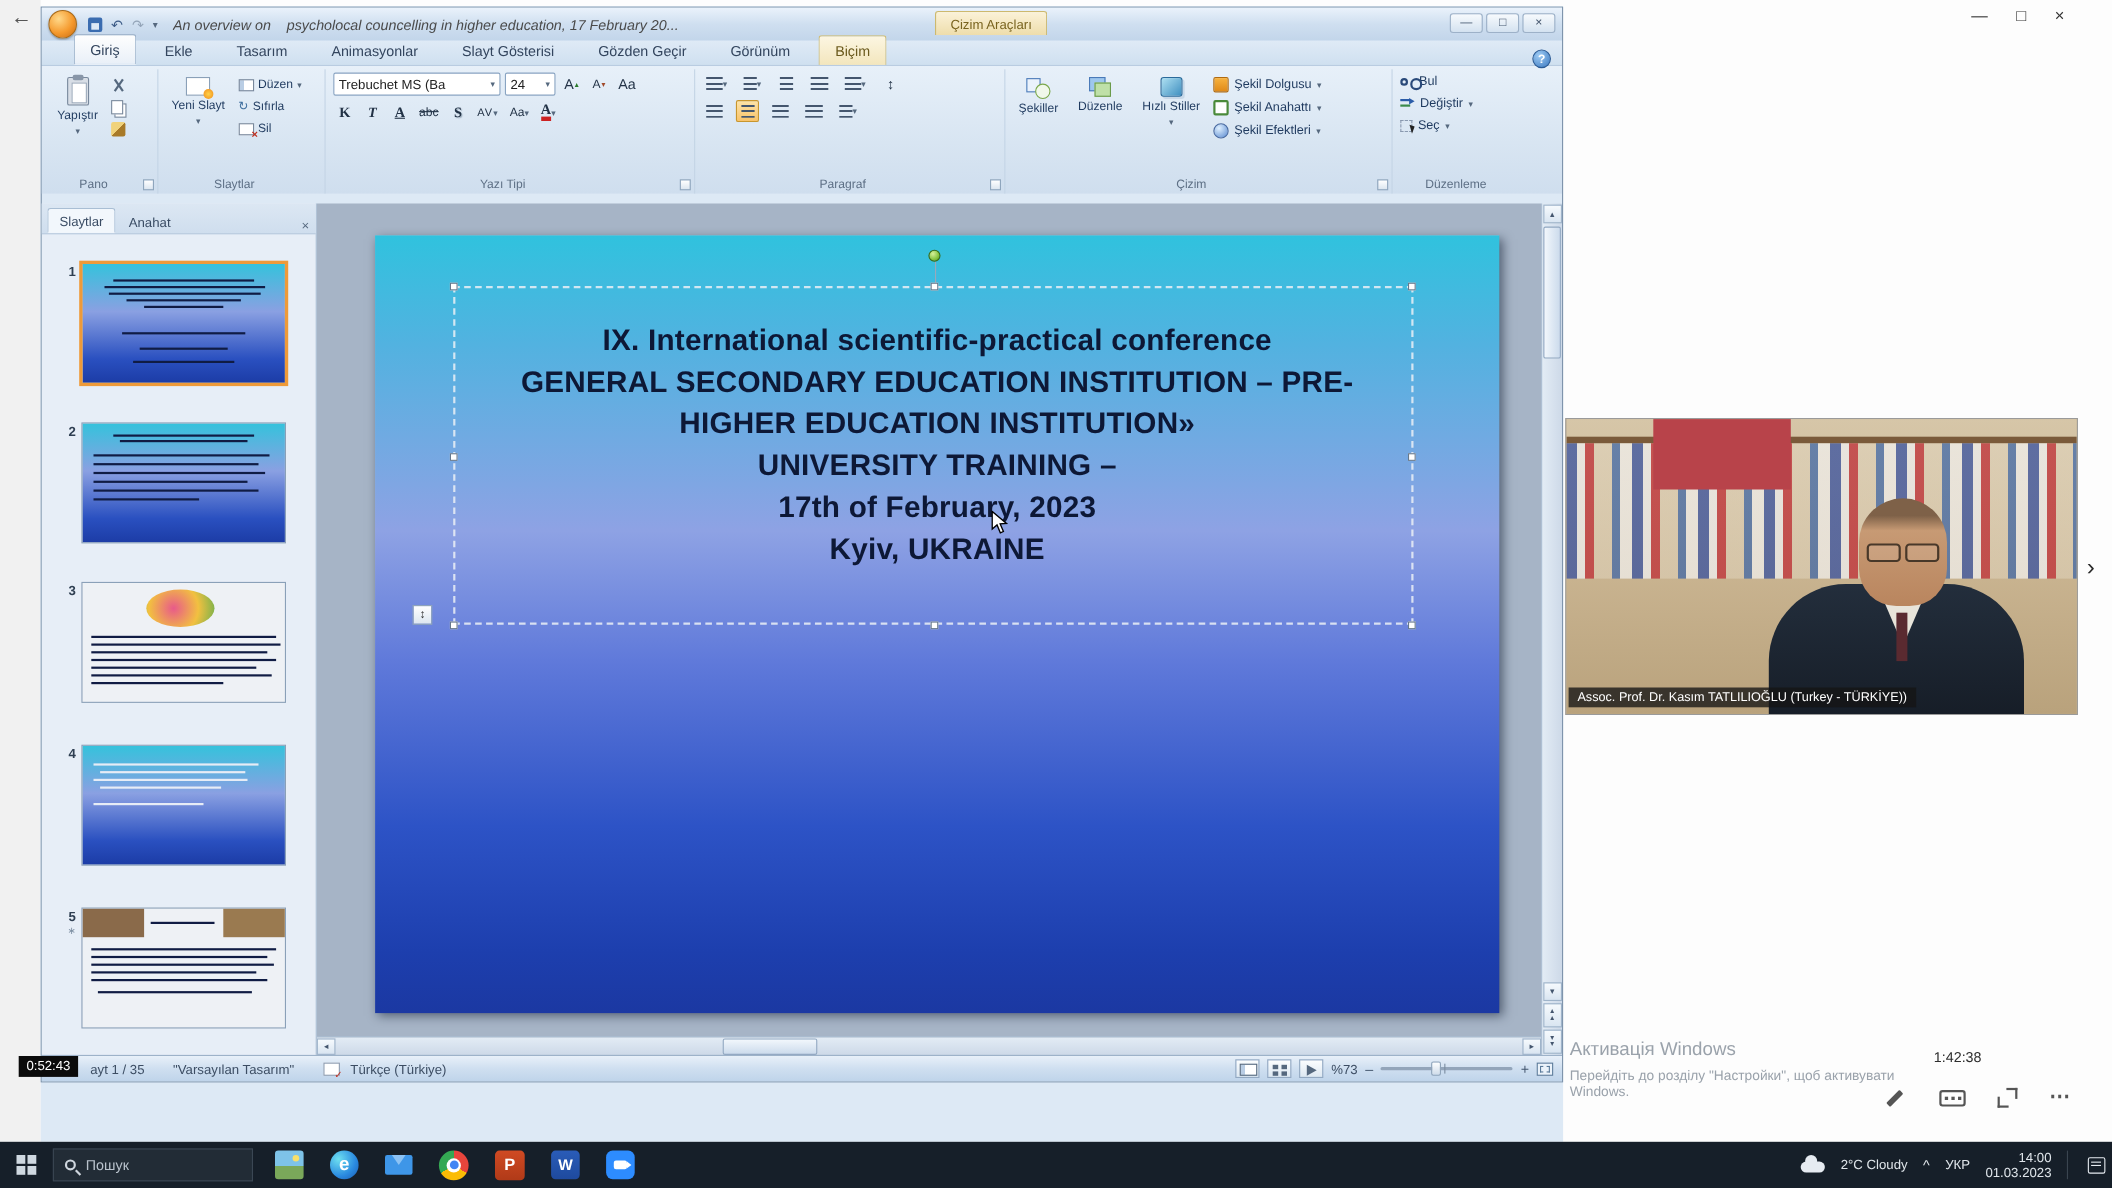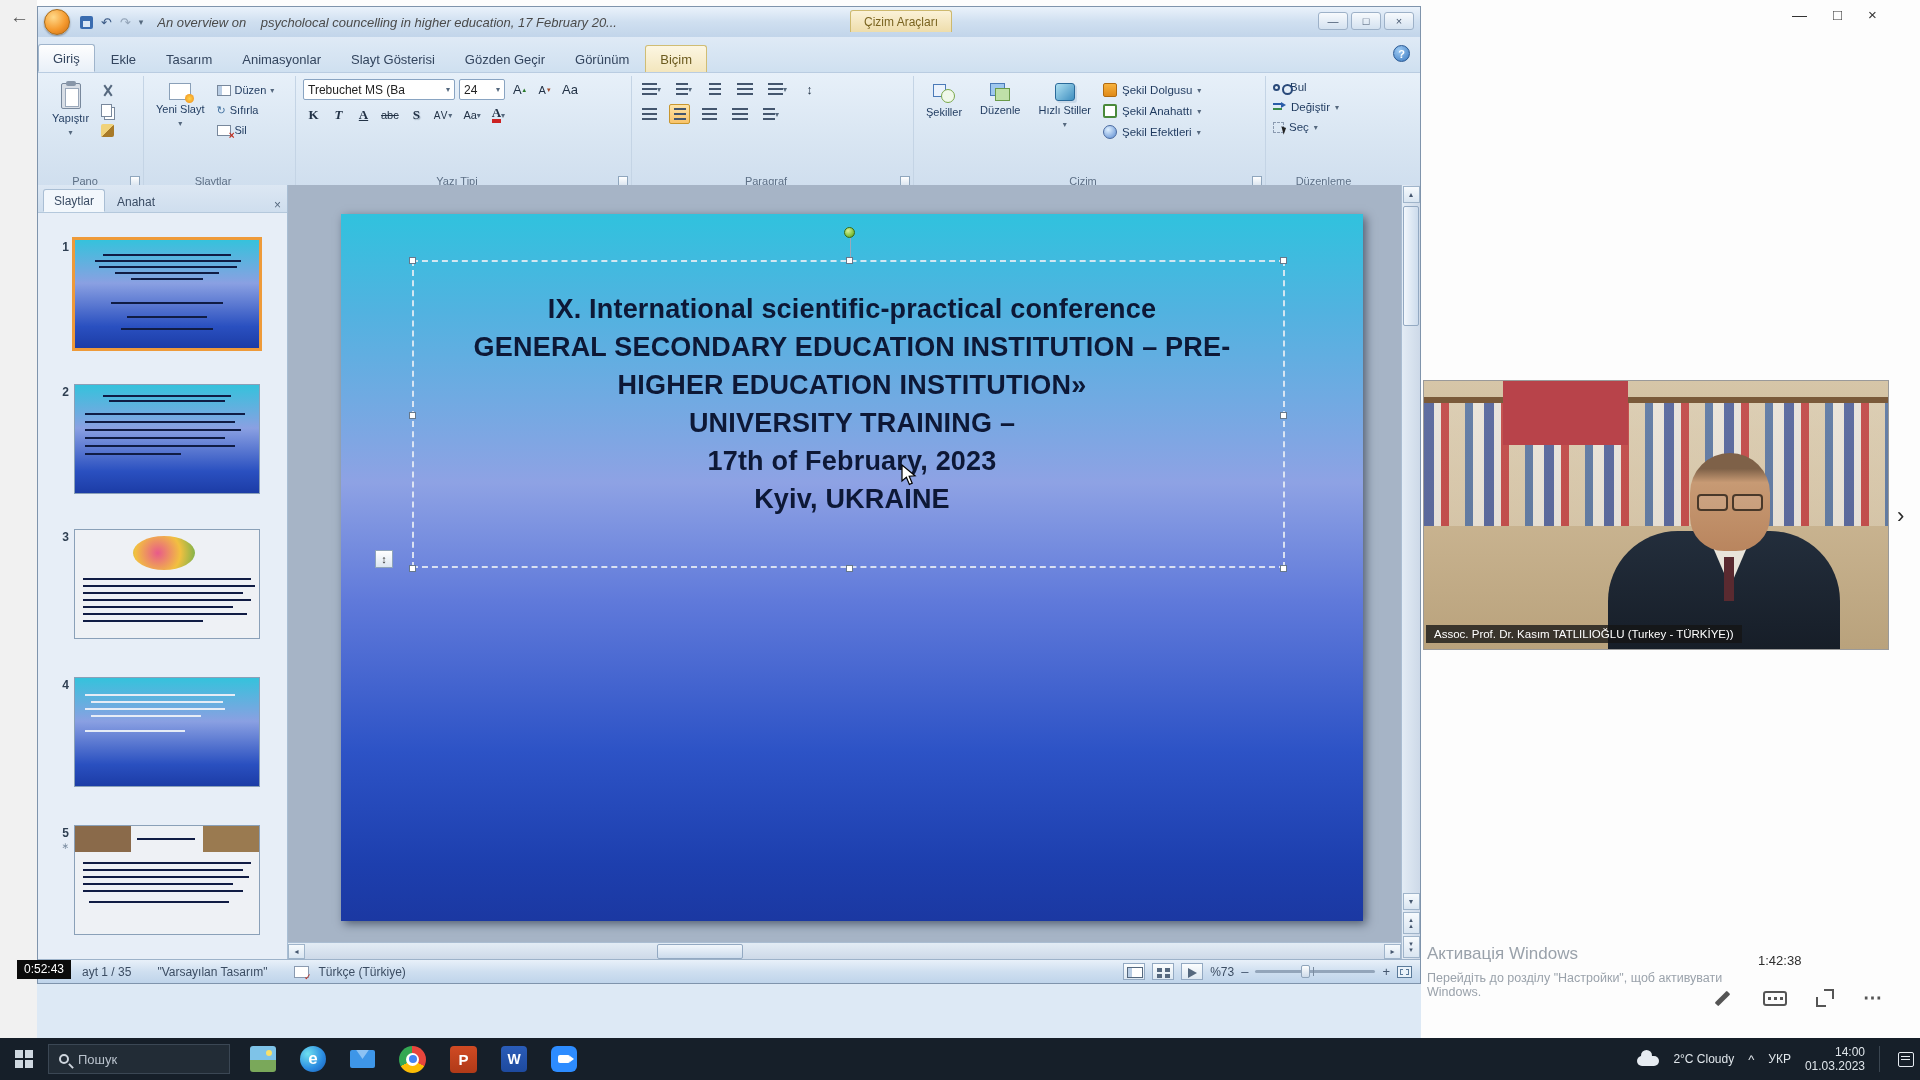--- a/index.html
+++ b/index.html
@@ -21,21 +21,21 @@
   .save-ic{width:13px;height:13px;background:#3a6cb0;border-radius:2px;position:relative;}
   .save-ic::after{content:"";position:absolute;left:3px;top:5px;width:7px;height:6px;background:#dce8f6;}
   .qat .glyph{font-size:13px;color:#3b5a86;line-height:1;}
   .qat .dim{color:#93a4b8;}
   .qat .dd{font-size:9px;color:#55687e;}
   .title-text{margin-left:14px;font-size:13px;color:#4a4a4a;white-space:pre;overflow:hidden;max-width:640px;font-style:italic;}
   .ctx-label{position:absolute;left:812px;top:3px;width:102px;text-align:center;font-size:12px;color:#7a6420;background:linear-gradient(#fbf2d8,#eeddab);border:1px solid #cdb96e;border-bottom:none;border-radius:3px 3px 0 0;padding:4px 0 3px;}
   .winctl{position:absolute;right:6px;top:5px;display:flex;gap:3px;}
   .winctl span{width:30px;height:18px;border:1px solid #9db1c8;border-radius:3px;background:linear-gradient(#f7fafd,#d4e2f0);font-size:11px;color:#44566e;display:flex;align-items:center;justify-content:center;cursor:pointer;}
 
-  .tabs{position:relative;height:36px;background:linear-gradient(#dfeaf6,#cfe0f0);display:flex;align-items:flex-end;padding-left:0;gap:2px;border-bottom:1px solid #b9cce1;}
+  .tabs{position:relative;height:23px;background:linear-gradient(#dfeaf6,#cfe0f0);display:flex;align-items:flex-end;padding-left:29px;gap:12px;border-bottom:1px solid #b9cce1;}
   .tab{padding:6px 14px 5px;font-size:13px;color:#33455e;border-radius:3px 3px 0 0;cursor:pointer;}
   .tab.sel{background:linear-gradient(#fefefe,#e9f0f8);border:1px solid #9fb4cb;border-bottom:1px solid #e9f0f8;}
   .tab.ctx{background:linear-gradient(#fcf6e2,#f3e6bd);border:1px solid #d0bd74;border-bottom:none;color:#6b5a1e;}
   .help-btn{position:absolute;right:10px;top:8px;width:17px;height:17px;border-radius:50%;background:radial-gradient(circle at 35% 30%,#9fccf4,#3a78c0);color:#fff;font-size:11px;font-weight:bold;display:flex;align-items:center;justify-content:center;border:1px solid #2a5a94;}
 
   
   .ribbon{height:116px;display:flex;background:linear-gradient(#e7f0f9,#d8e5f2 60%,#cfdeee);padding:3px 0 0 2px;}
   .rgroup{position:relative;border-right:1px solid #c4d4e5;padding:3px 7px 18px;display:flex;gap:7px;}
   .glabel{position:absolute;bottom:2px;left:0;right:13px;text-align:center;font-size:11px;color:#5d6f85;}
   .dlg{position:absolute;right:3px;bottom:3px;width:10px;height:10px;border:1px solid #8fa6bd;background:linear-gradient(#fff,#dce6f0);cursor:pointer;}

